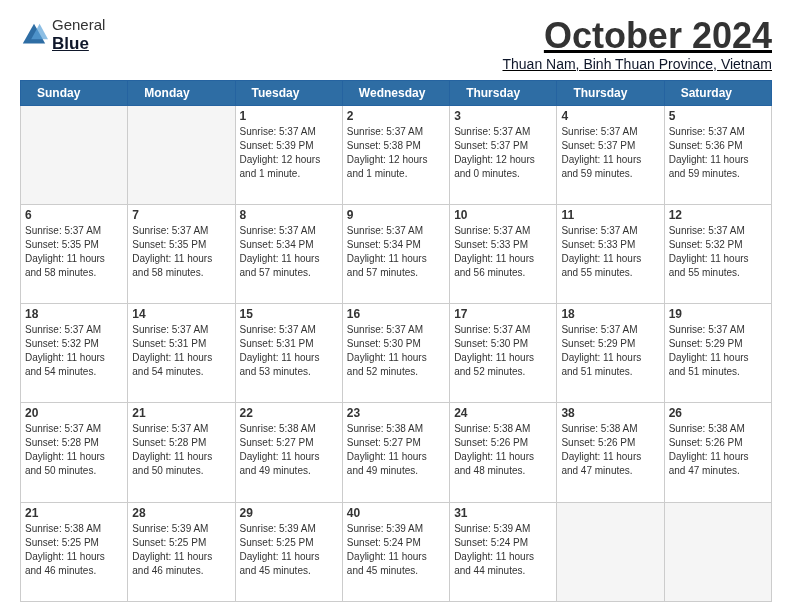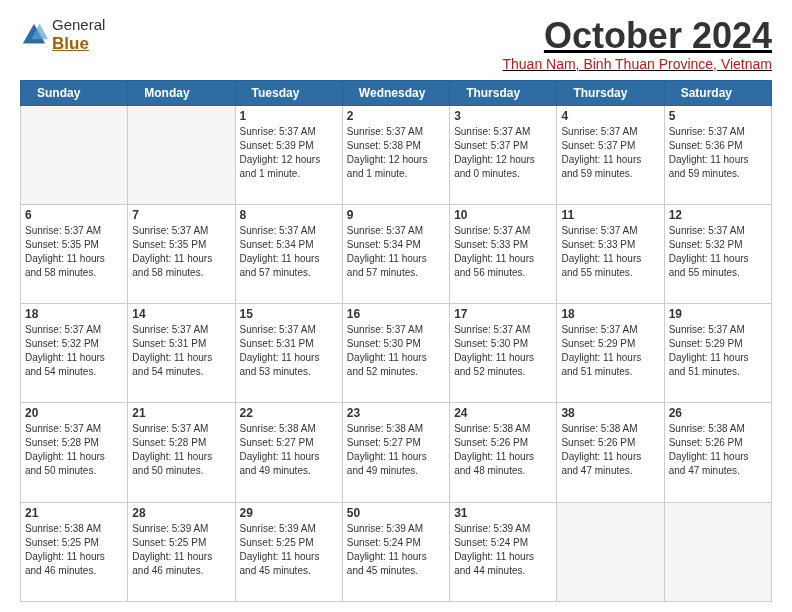--- a/index.html
+++ b/index.html
@@ -27,38 +27,38 @@
       display: flex;
       align-items: center;
       gap: 4px;
     }
     .logo-text {
       font-size: 15px;
       color: #333;
       line-height: 1.2;
     }
     .logo-text .general { display: block; }
-    .logo-text .blue { display: block; color: #a16207; font-weight: bold; font-size: 17px; text-decoration: underline; }
+    .logo-text .blue { display: block; color: #0f172a; font-weight: bold; font-size: 17px; text-decoration: underline; }
     .logo-icon {
       width: 28px;
       height: 28px;
     }
     .title-section {
       text-align: right;
       text-decoration: underline;
     }
     .month-title {
       font-size: 36px;
       font-weight: bold;
       color: #333;
       line-height: 1.1;
     }
     .subtitle {
       font-size: 14px;
-      color: #b91c1c;
+      color: #0f172a;
     }
     .calendar {
       flex: 1;
       border: 1px solid #ccc;
       border-collapse: collapse;
       width: 100%;
       table-layout: fixed;
     }
     .calendar th {
       background: #2e6da4;
@@ -252,21 +252,21 @@
           </td>
           <td>
             <span class="day-number">28</span>
             <div class="day-detail">Sunrise: 5:39 AM<br>Sunset: 5:25 PM<br>Daylight: 11 hours and 46 minutes.</div>
           </td>
           <td>
             <span class="day-number">29</span>
             <div class="day-detail">Sunrise: 5:39 AM<br>Sunset: 5:25 PM<br>Daylight: 11 hours and 45 minutes.</div>
           </td>
           <td>
-            <span class="day-number">50</span>
+            <span class="day-number">40</span>
             <div class="day-detail">Sunrise: 5:39 AM<br>Sunset: 5:24 PM<br>Daylight: 11 hours and 45 minutes.</div>
           </td>
           <td>
             <span class="day-number">31</span>
             <div class="day-detail">Sunrise: 5:39 AM<br>Sunset: 5:24 PM<br>Daylight: 11 hours and 44 minutes.</div>
           </td>
           <td class="shaded"></td>
           <td class="shaded"></td>
         </tr>
       </tbody>

